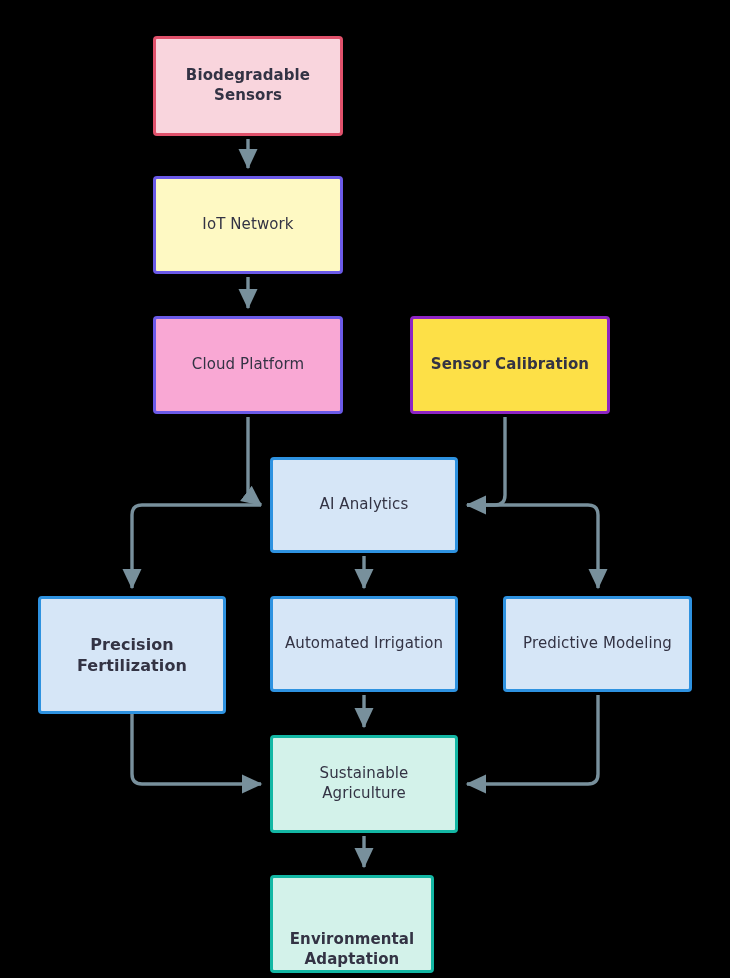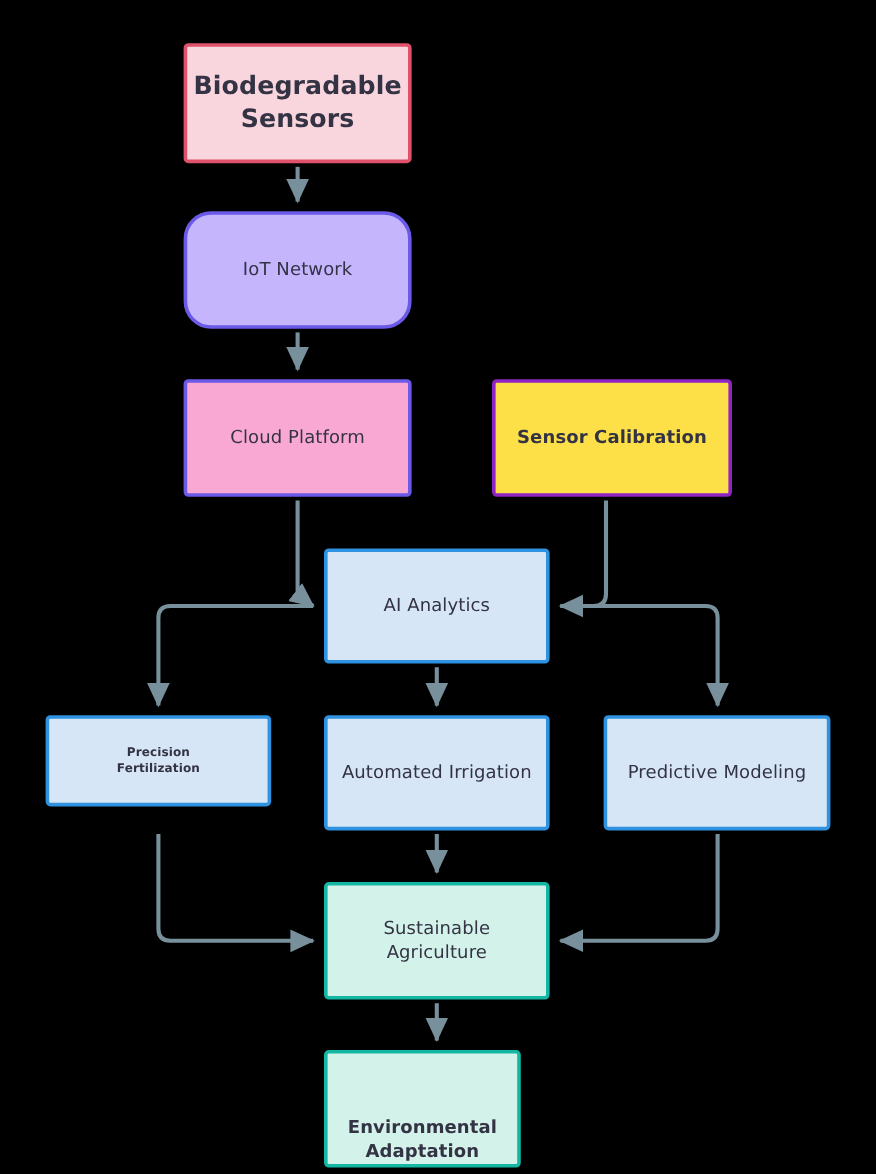--- a/index.html
+++ b/index.html
@@ -46,27 +46,27 @@
         <path d="M 364 556 L 364 588" fill="none" stroke="#78909c" stroke-width="3.4" stroke-linecap="butt" stroke-linejoin="round" marker-end="url(#arrowhead)"></path>
         <path d="M 467 505 L 588 505 Q 598 505 598 515 L 598 588" fill="none" stroke="#78909c" stroke-width="3.4" stroke-linecap="butt" stroke-linejoin="round" marker-end="url(#arrowhead)"></path>
         <path d="M 132 695 L 132 774 Q 132 784 142 784 L 261 784" fill="none" stroke="#78909c" stroke-width="3.4" stroke-linecap="butt" stroke-linejoin="round" marker-end="url(#arrowhead)"></path>
         <path d="M 364 695 L 364 727" fill="none" stroke="#78909c" stroke-width="3.4" stroke-linecap="butt" stroke-linejoin="round" marker-end="url(#arrowhead)"></path>
         <path d="M 598 695 L 598 774 Q 598 784 588 784 L 467 784" fill="none" stroke="#78909c" stroke-width="3.4" stroke-linecap="butt" stroke-linejoin="round" marker-end="url(#arrowhead)"></path>
         <path d="M 364 836 L 364 867" fill="none" stroke="#78909c" stroke-width="3.4" stroke-linecap="butt" stroke-linejoin="round" marker-end="url(#arrowhead)"></path>
       </g>
   </svg>
 
   <div id="nodes-group">
-      <div class="node" style="left: 153px; top: 36px; width: 190px; height: 100px; background: rgb(249, 213, 221); border-color: rgb(224, 81, 107); border-width: 3px; color: rgb(51, 51, 68); font-size: 21px; font-weight: 600;"><span class="node-label">Biodegradable
+      <div class="node" style="left: 153px; top: 36px; width: 190px; height: 100px; background: rgb(249, 213, 221); border-color: rgb(224, 81, 107); border-width: 3px; color: rgb(51, 51, 68); font-size: 15px; font-weight: 600;"><span class="node-label">Biodegradable
 Sensors</span></div>
-      <div class="node" style="left: 153px; top: 176px; width: 190px; height: 98px; background: #c4b5fd; border-color: rgb(107, 90, 232); border-width: 3px; color: rgb(51, 51, 68); font-size: 15px; font-weight: 500; border-radius: 23px;"><span class="node-label">IoT Network</span></div>
+      <div class="node" style="left: 153px; top: 176px; width: 190px; height: 98px; background: #fef9c3; border-color: rgb(107, 90, 232); border-width: 3px; color: rgb(51, 51, 68); font-size: 15px; font-weight: 500;"><span class="node-label">IoT Network</span></div>
       <div class="node" style="left: 153px; top: 316px; width: 190px; height: 98px; background: #f9a8d4; border-color: rgb(107, 90, 232); border-width: 3px; color: rgb(51, 51, 68); font-size: 15px; font-weight: 500;"><span class="node-label">Cloud Platform</span></div>
       <div class="node" style="left: 410px; top: 316px; width: 200px; height: 98px; background: #fde047; border-color: rgb(142, 36, 196); border-width: 3px; color: rgb(51, 51, 68); font-size: 15px; font-weight: 700;"><span class="node-label">Sensor Calibration</span></div>
       <div class="node" style="left: 270px; top: 457px; width: 188px; height: 96px; background: rgb(214, 230, 247); border-color: rgb(46, 146, 224); border-width: 3px; color: rgb(51, 51, 68); font-size: 15px; font-weight: 500; justify-content: flex-end;"><span class="node-label">AI Analytics</span></div>
-      <div class="node" style="left: 38px; top: 596px; width: 188px; height: 76px; background: rgb(214, 230, 247); border-color: rgb(46, 146, 224); border-width: 3px; color: rgb(51, 51, 68); font-size: 10px; font-weight: 700;"><span class="node-label">Precision
+      <div class="node" style="left: 38px; top: 596px; width: 188px; height: 118px; background: rgb(214, 230, 247); border-color: rgb(46, 146, 224); border-width: 3px; color: rgb(51, 51, 68); font-size: 16px; font-weight: 700;"><span class="node-label">Precision
 Fertilization</span></div>
       <div class="node" style="left: 270px; top: 596px; width: 188px; height: 96px; background: rgb(214, 230, 247); border-color: rgb(46, 146, 224); border-width: 3px; color: rgb(51, 51, 68); font-size: 15px; font-weight: 500;"><span class="node-label">Automated Irrigation</span></div>
       <div class="node" style="left: 503px; top: 596px; width: 189px; height: 96px; background: rgb(214, 230, 247); border-color: rgb(46, 146, 224); border-width: 3px; color: rgb(51, 51, 68); font-size: 15px; font-weight: 500;"><span class="node-label">Predictive Modeling</span></div>
       <div class="node" style="left: 270px; top: 735px; width: 188px; height: 98px; background: rgb(211, 242, 234); border-color: rgb(19, 183, 164); border-width: 3px; color: rgb(51, 51, 68); font-size: 15px; font-weight: 500;"><span class="node-label">Sustainable
 Agriculture</span></div>
       <div class="node" style="left: 270px; top: 875px; width: 164px; height: 98px; background: rgb(211, 242, 234); border-color: rgb(19, 183, 164); border-width: 3px; color: rgb(51, 51, 68); font-size: 15px; font-weight: 700; align-items: flex-end;"><span class="node-label">Environmental
 Adaptation</span></div>
     </div>
 
 </div>

